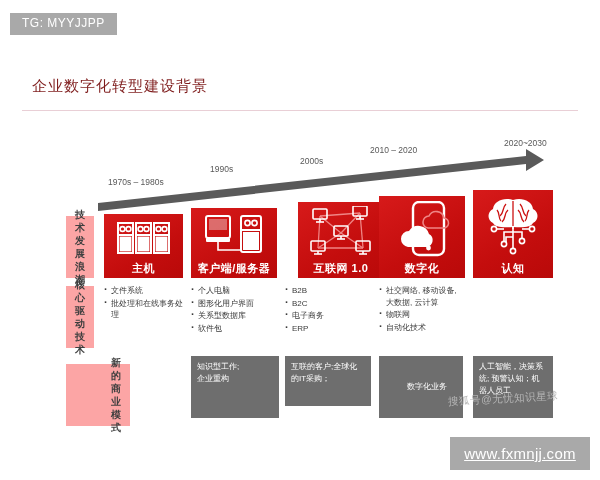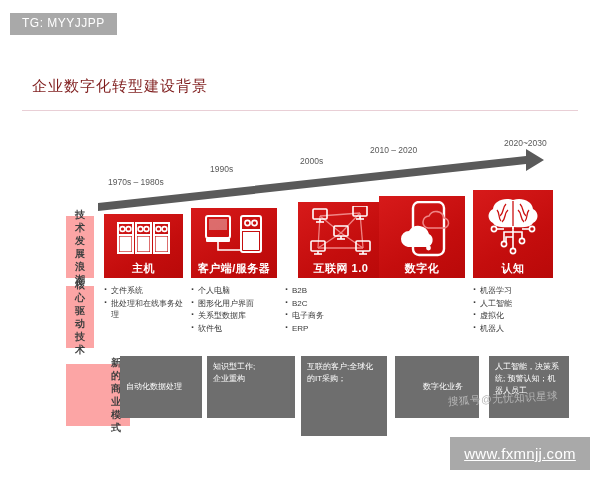--- a/index.html
+++ b/index.html
@@ -79,21 +79,20 @@
   .techcell li:before{
     content:"\00B7";position:absolute;left:0;top:-1px;font-weight:bold;font-size:11px;
   }
   .techcell ul{margin:0;padding:0;}
   .bizcell{
     position:absolute;
     background:#6e6e6e;color:#ffffff;
     font-size:8px;line-height:12px;
     padding:5px 6px;
     box-sizing:border-box;
-    margin-left:16px;
   }
   
   #wm-sohu{
     position:absolute;left:448px;top:392px;
     font-size:10.5px;color:#b6b6b6;
     white-space:nowrap;
     transform:rotate(-3deg);
     letter-spacing:.5px;
   }
   #wm-site{
@@ -282,33 +281,31 @@
       </ul>
     </div>
     <div class="techcell" style="left:275px;top:225px;width:86px;">
       <ul>
         <li>B2B</li>
         <li>B2C</li>
         <li>电子商务</li>
         <li>ERP</li>
       </ul>
     </div>
-    <div class="techcell" style="left:463px;top:225px;width:80px;">
+    <div class="techcell" style="left:369px;top:225px;width:84px;">
       <ul>
-        <li>机器学习</li>
-        <li>人工智能</li>
-        <li>虚拟化</li>
-        <li>机器人</li>
+        <li>社交网络, 移动设备, 大数据, 云计算</li>
+        <li>物联网</li>
+        <li>自动化技术</li>
       </ul>
     </div>
 
-    <div class="bizcell" style="left:94px;top:296px;width:82px;height:62px;display:flex;align-items:center;">自动化数据处理</div>
     <div class="bizcell" style="left:181px;top:296px;width:88px;height:62px;white-space:pre-line;">知识型工作;
 企业重构</div>
-    <div class="bizcell" style="left:275px;top:296px;width:86px;height:80px;">互联的客户;全球化的IT采购；</div>
+    <div class="bizcell" style="left:275px;top:296px;width:86px;height:50px;">互联的客户;全球化的IT采购；</div>
     <div class="bizcell" style="left:369px;top:296px;width:84px;height:62px;display:flex;align-items:center;padding-left:28px;">数字化业务</div>
     <div class="bizcell" style="left:463px;top:296px;width:80px;height:62px;">人工智能，决策系统; 预警认知；机器人员工</div>
 
   </div>
 </div>
 
 <div id="wm-sohu">搜狐号@无忧知识星球</div>
 <div id="wm-site">www.fxmnjj.com</div>
 
 </body></html>

